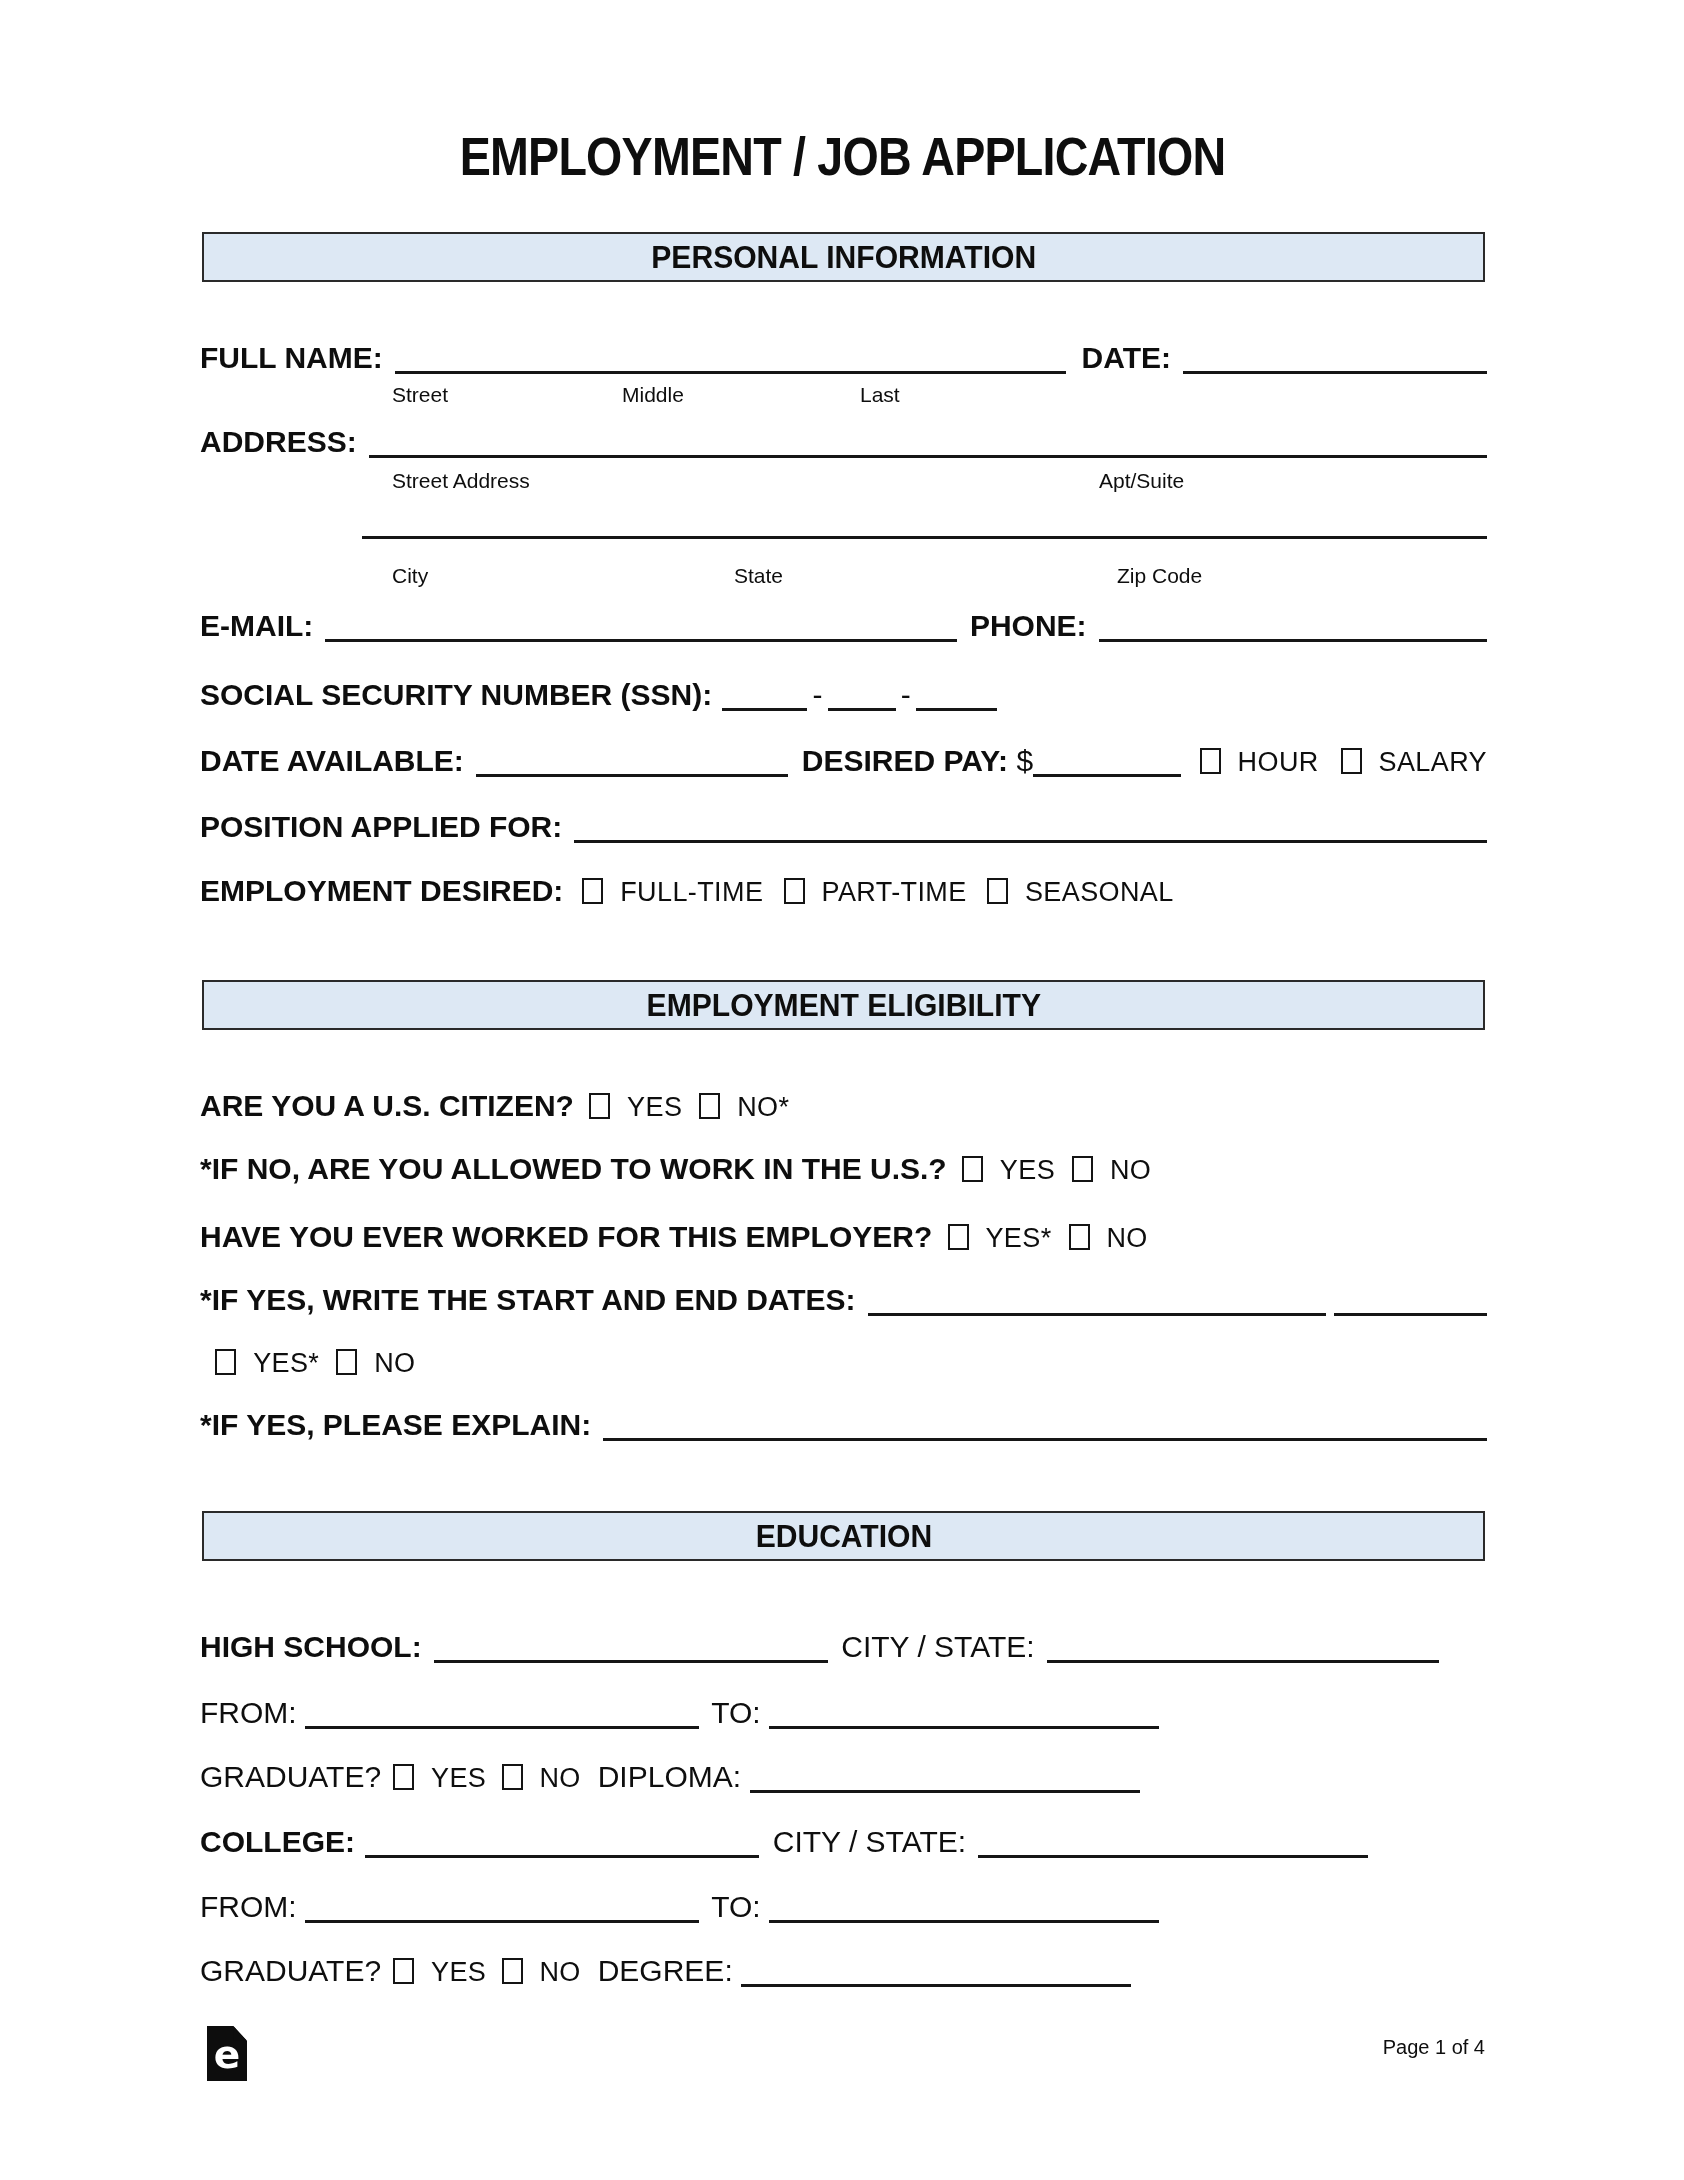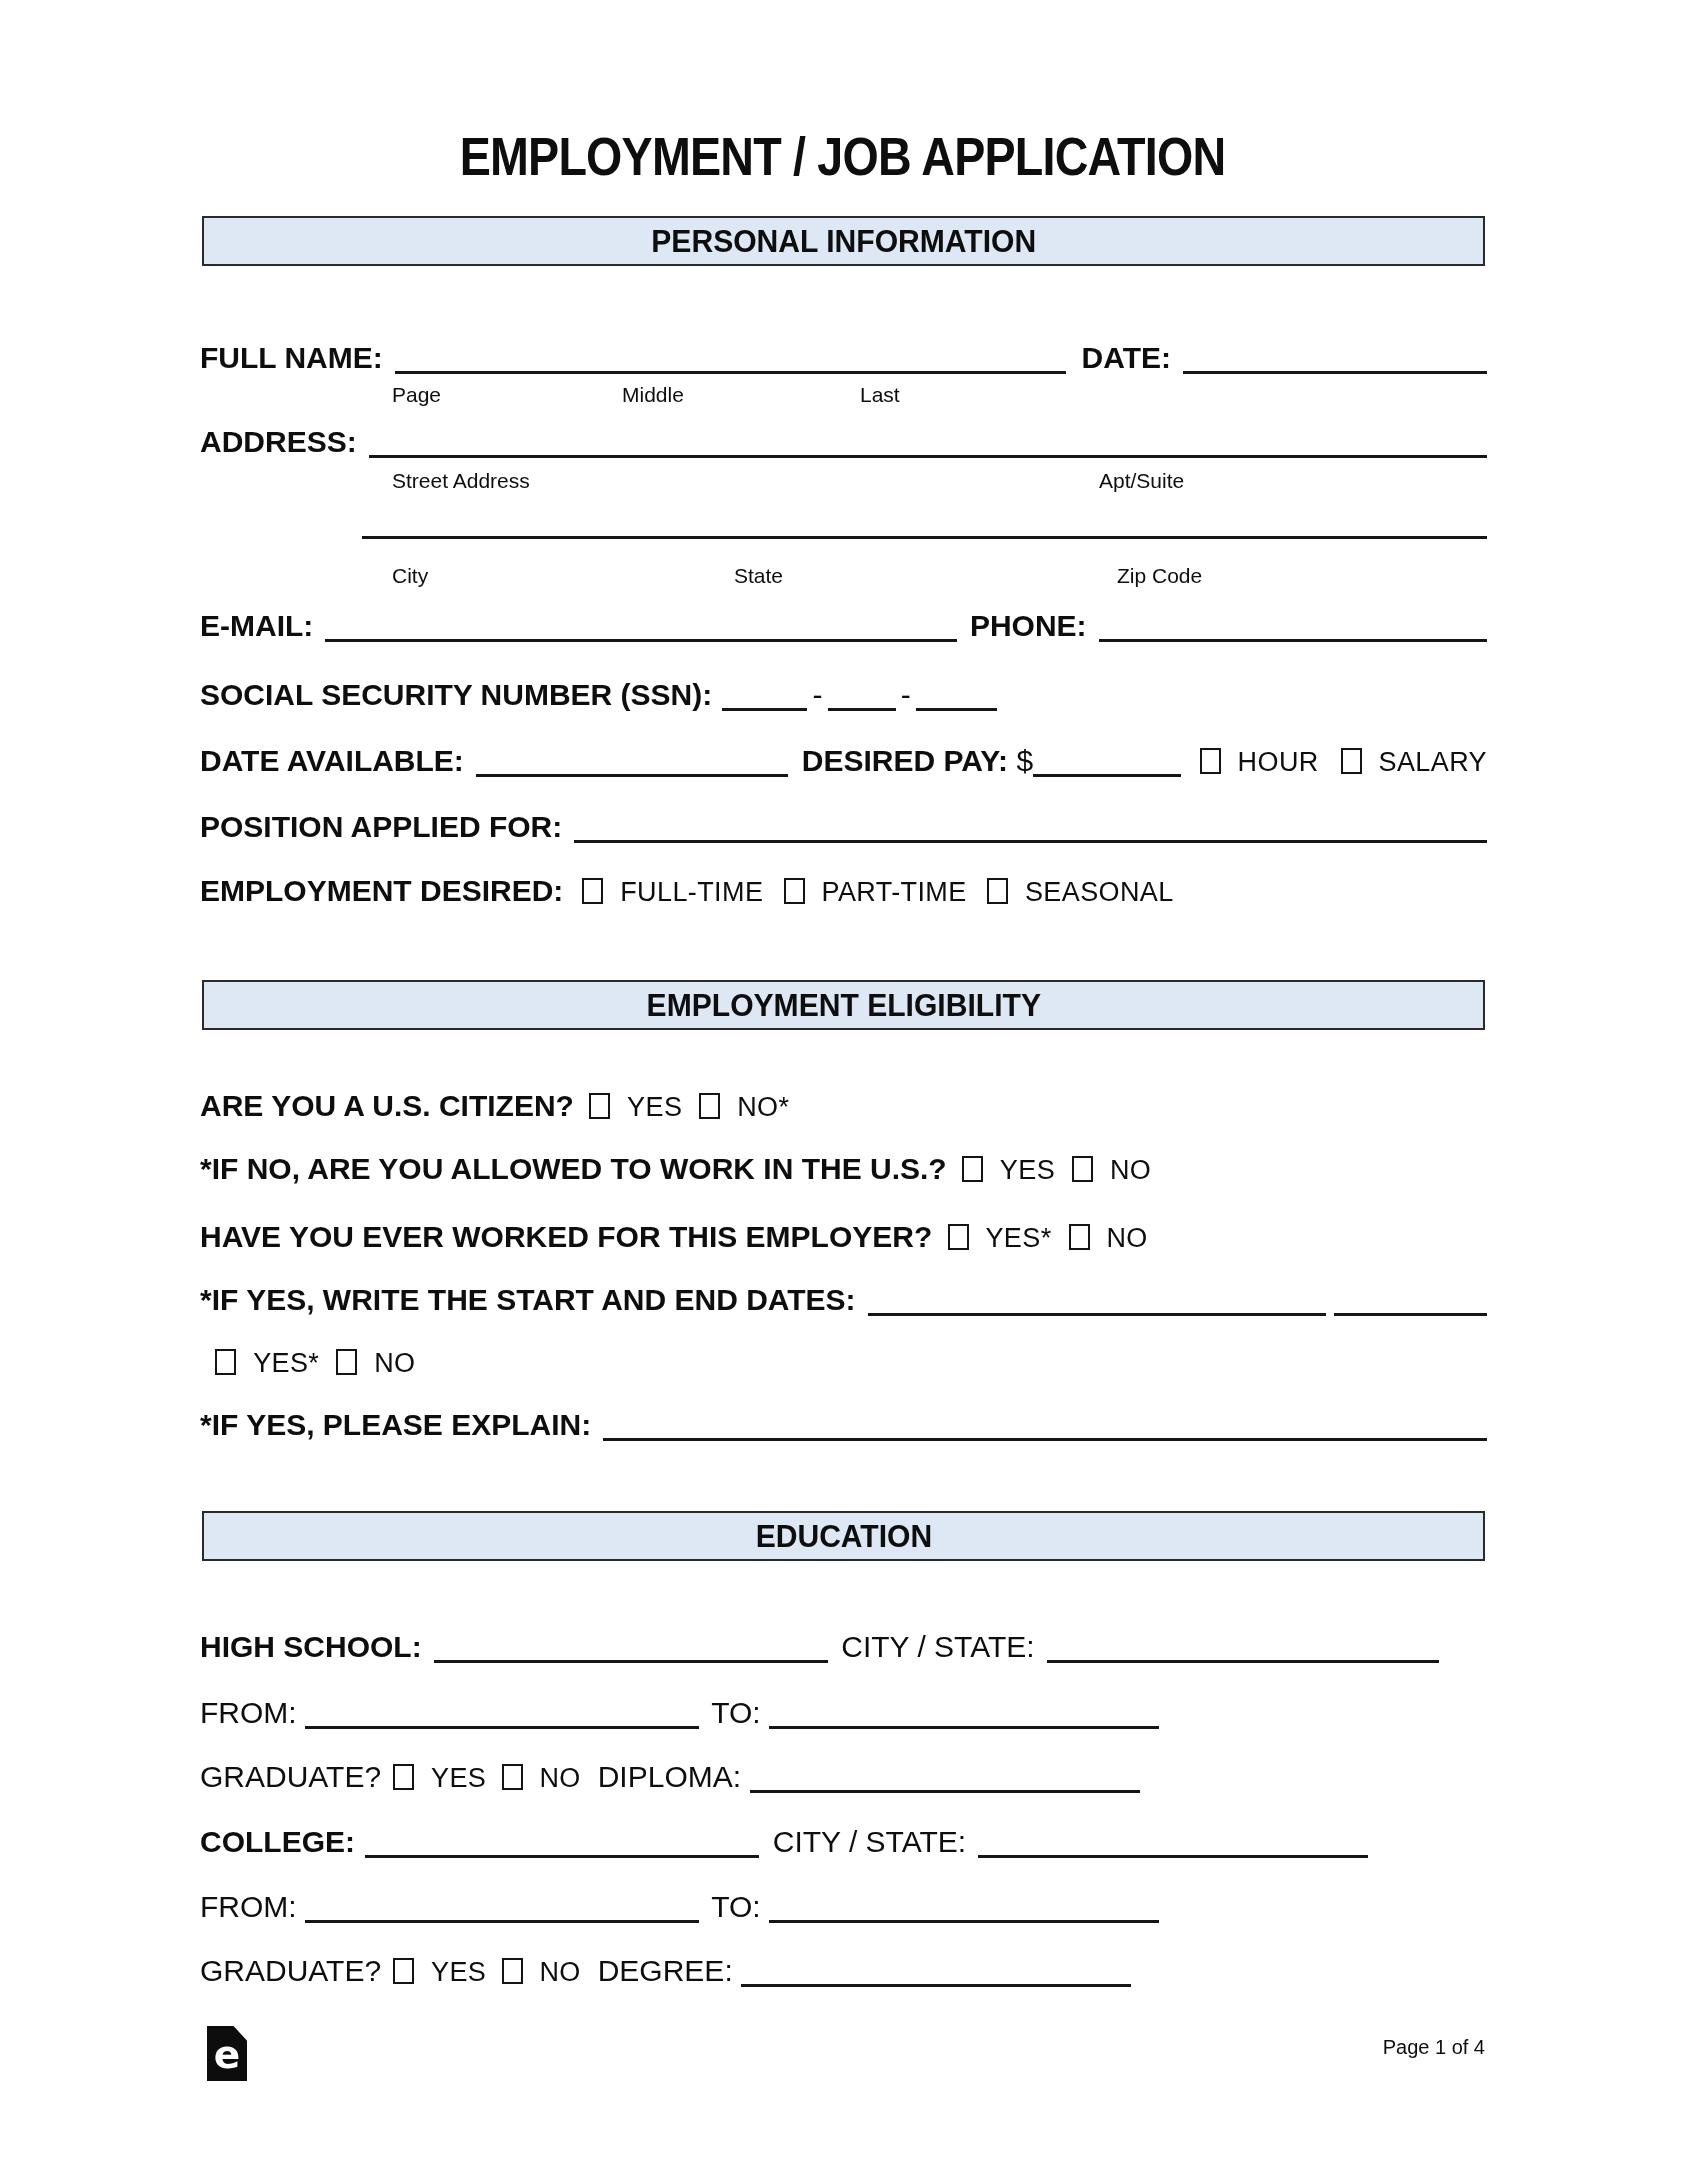--- a/index.html
+++ b/index.html
@@ -120,32 +120,32 @@
     font-size: 20px;
   }
 </style>
 </head>
 <body>
 
 <div class="page">
 
   <div class="title">EMPLOYMENT / JOB APPLICATION</div>
 
-  <div class="bar" style="top:216px">
+  <div class="bar" style="top:232px">
     <span>PERSONAL INFORMATION</span>
   </div>
 
   <div class="row" style="top:341px">
     <span class="b">FULL NAME:</span>
     <span class="line grow" style="margin-left:12px"></span>
     <span class="b" style="margin-left:15.3px">DATE:</span>
     <span class="line" style="width:304px;margin-left:12px"></span>
   </div>
   <div class="subrow" style="top:383px">
-    <span class="sub" style="left:192px">Page</span>
+    <span class="sub" style="left:192px">Street</span>
     <span class="sub" style="left:422px">Middle</span>
     <span class="sub" style="left:660px">Last</span>
   </div>
 
   <div class="row" style="top:425px">
     <span class="b">ADDRESS:</span>
     <span class="line grow" style="margin-left:12px"></span>
   </div>
   <div class="subrow" style="top:469px">
     <span class="sub" style="left:192px">Street Address</span>

